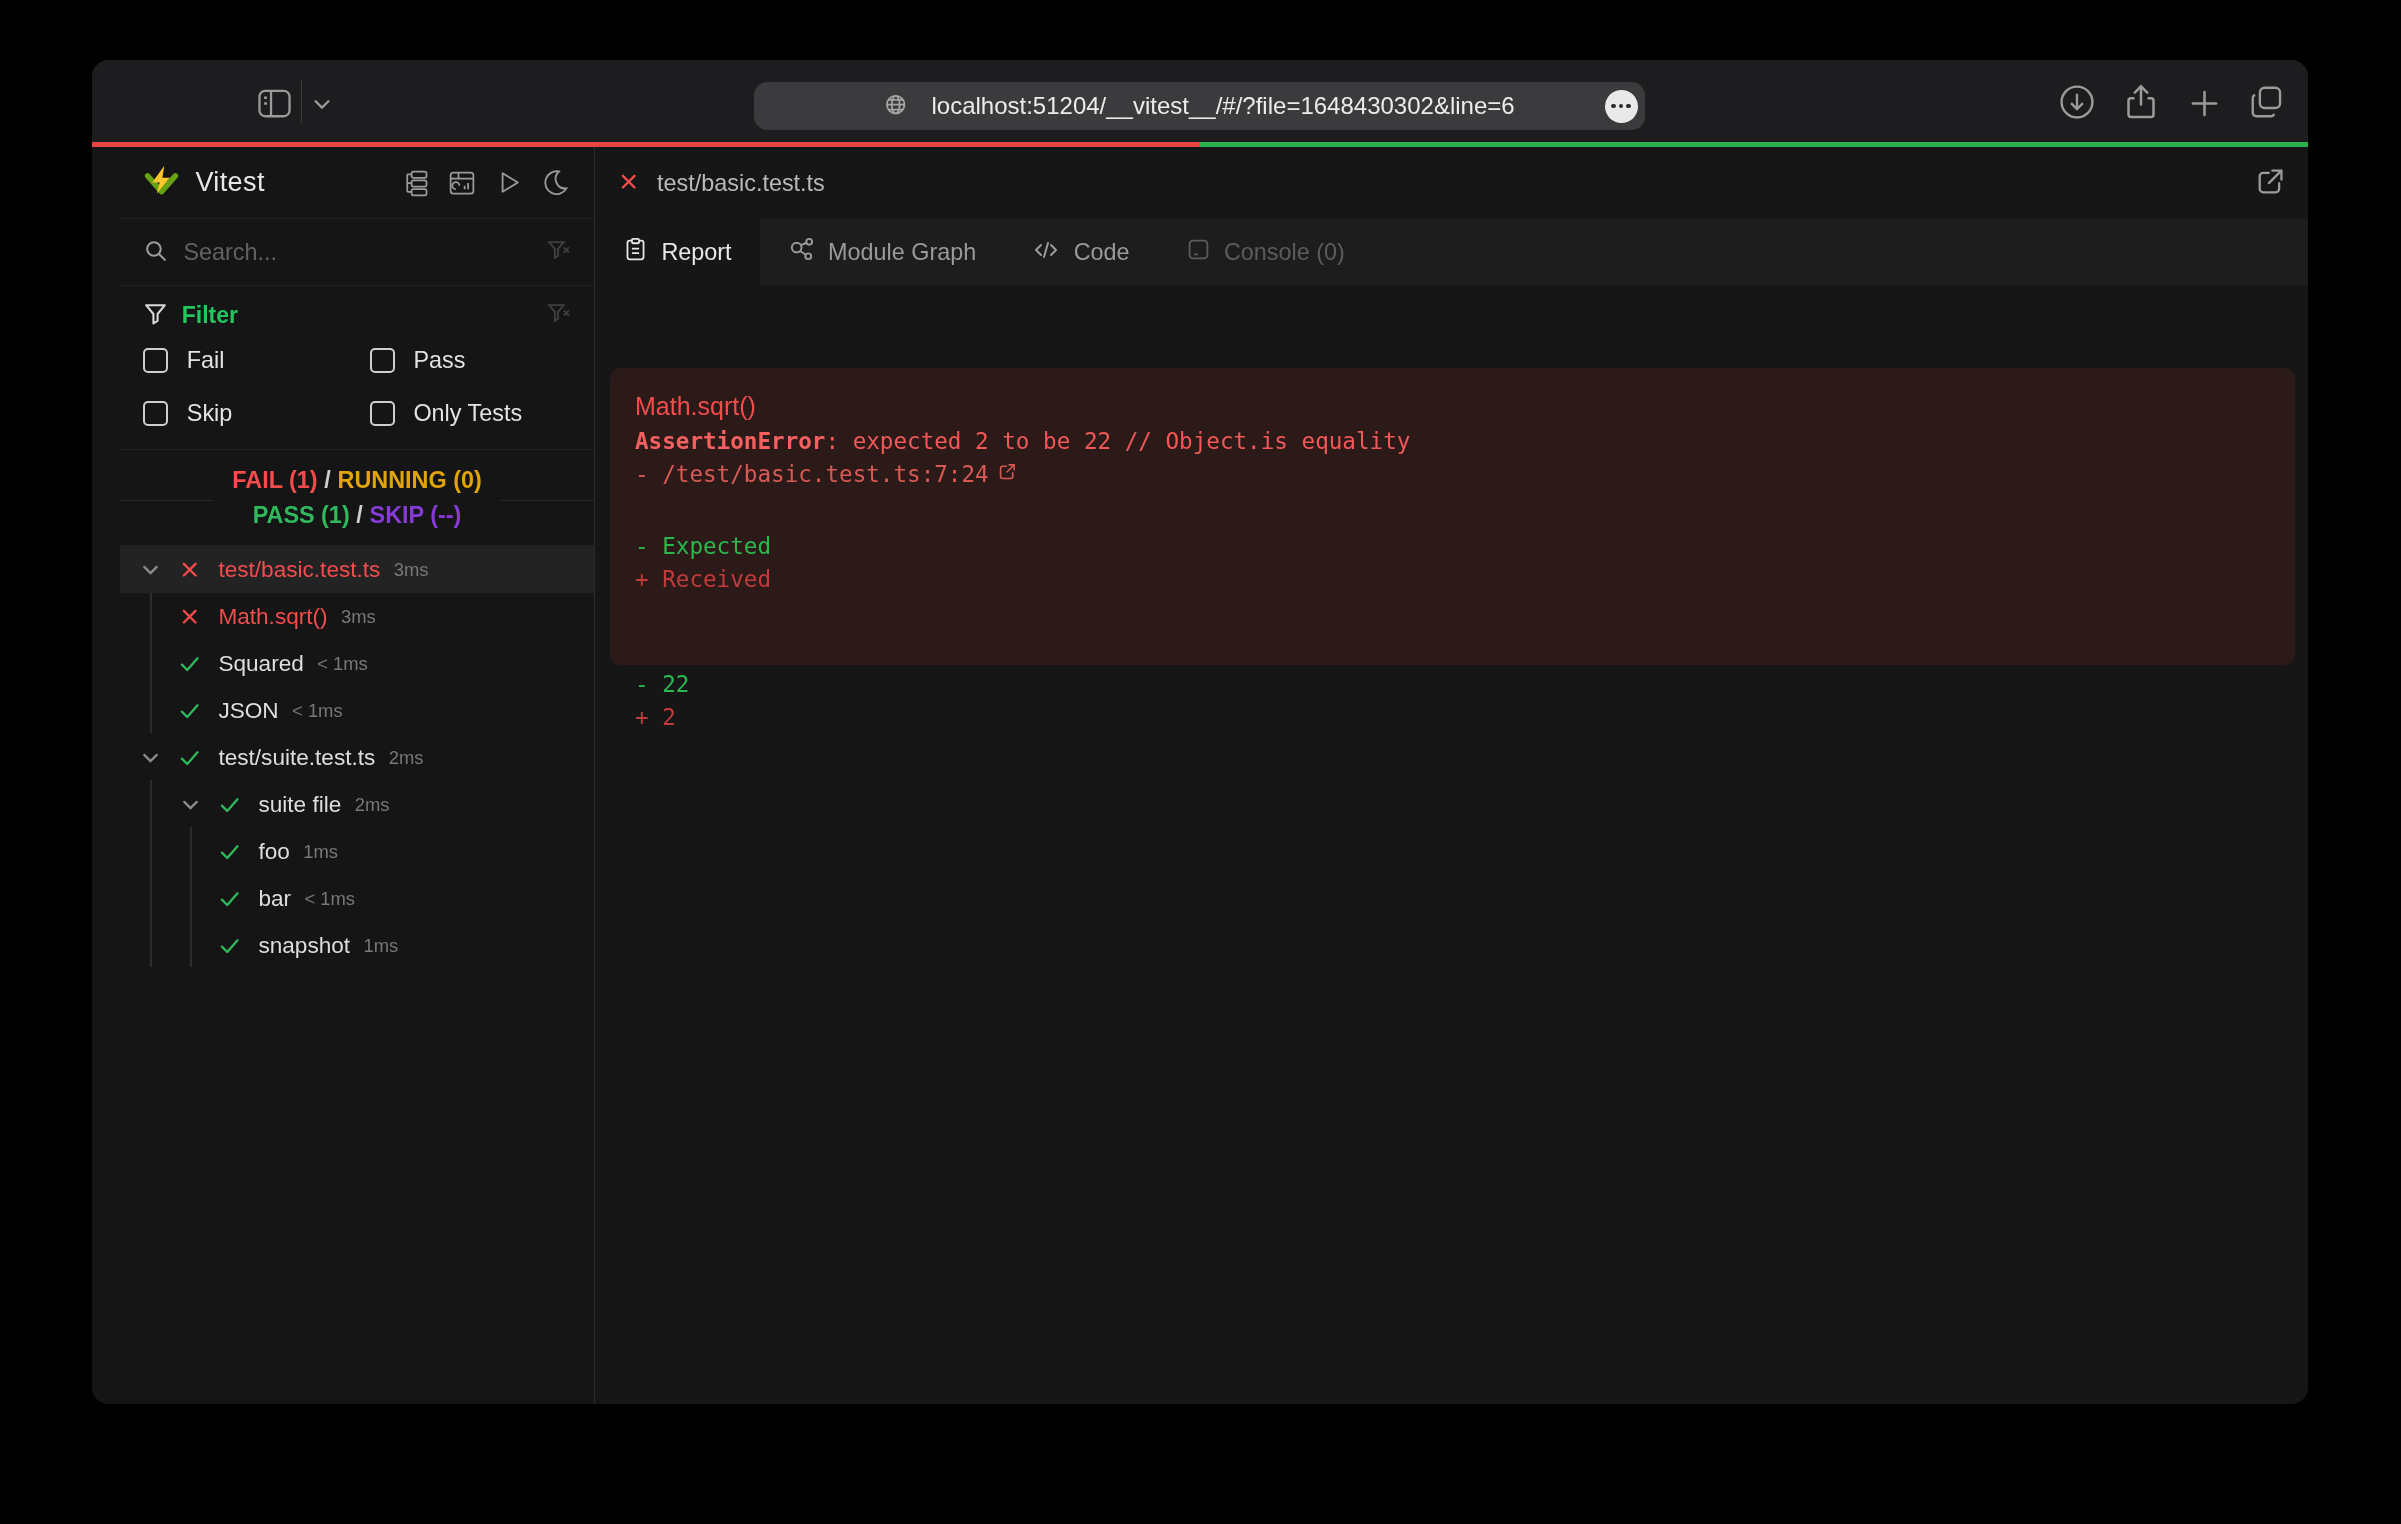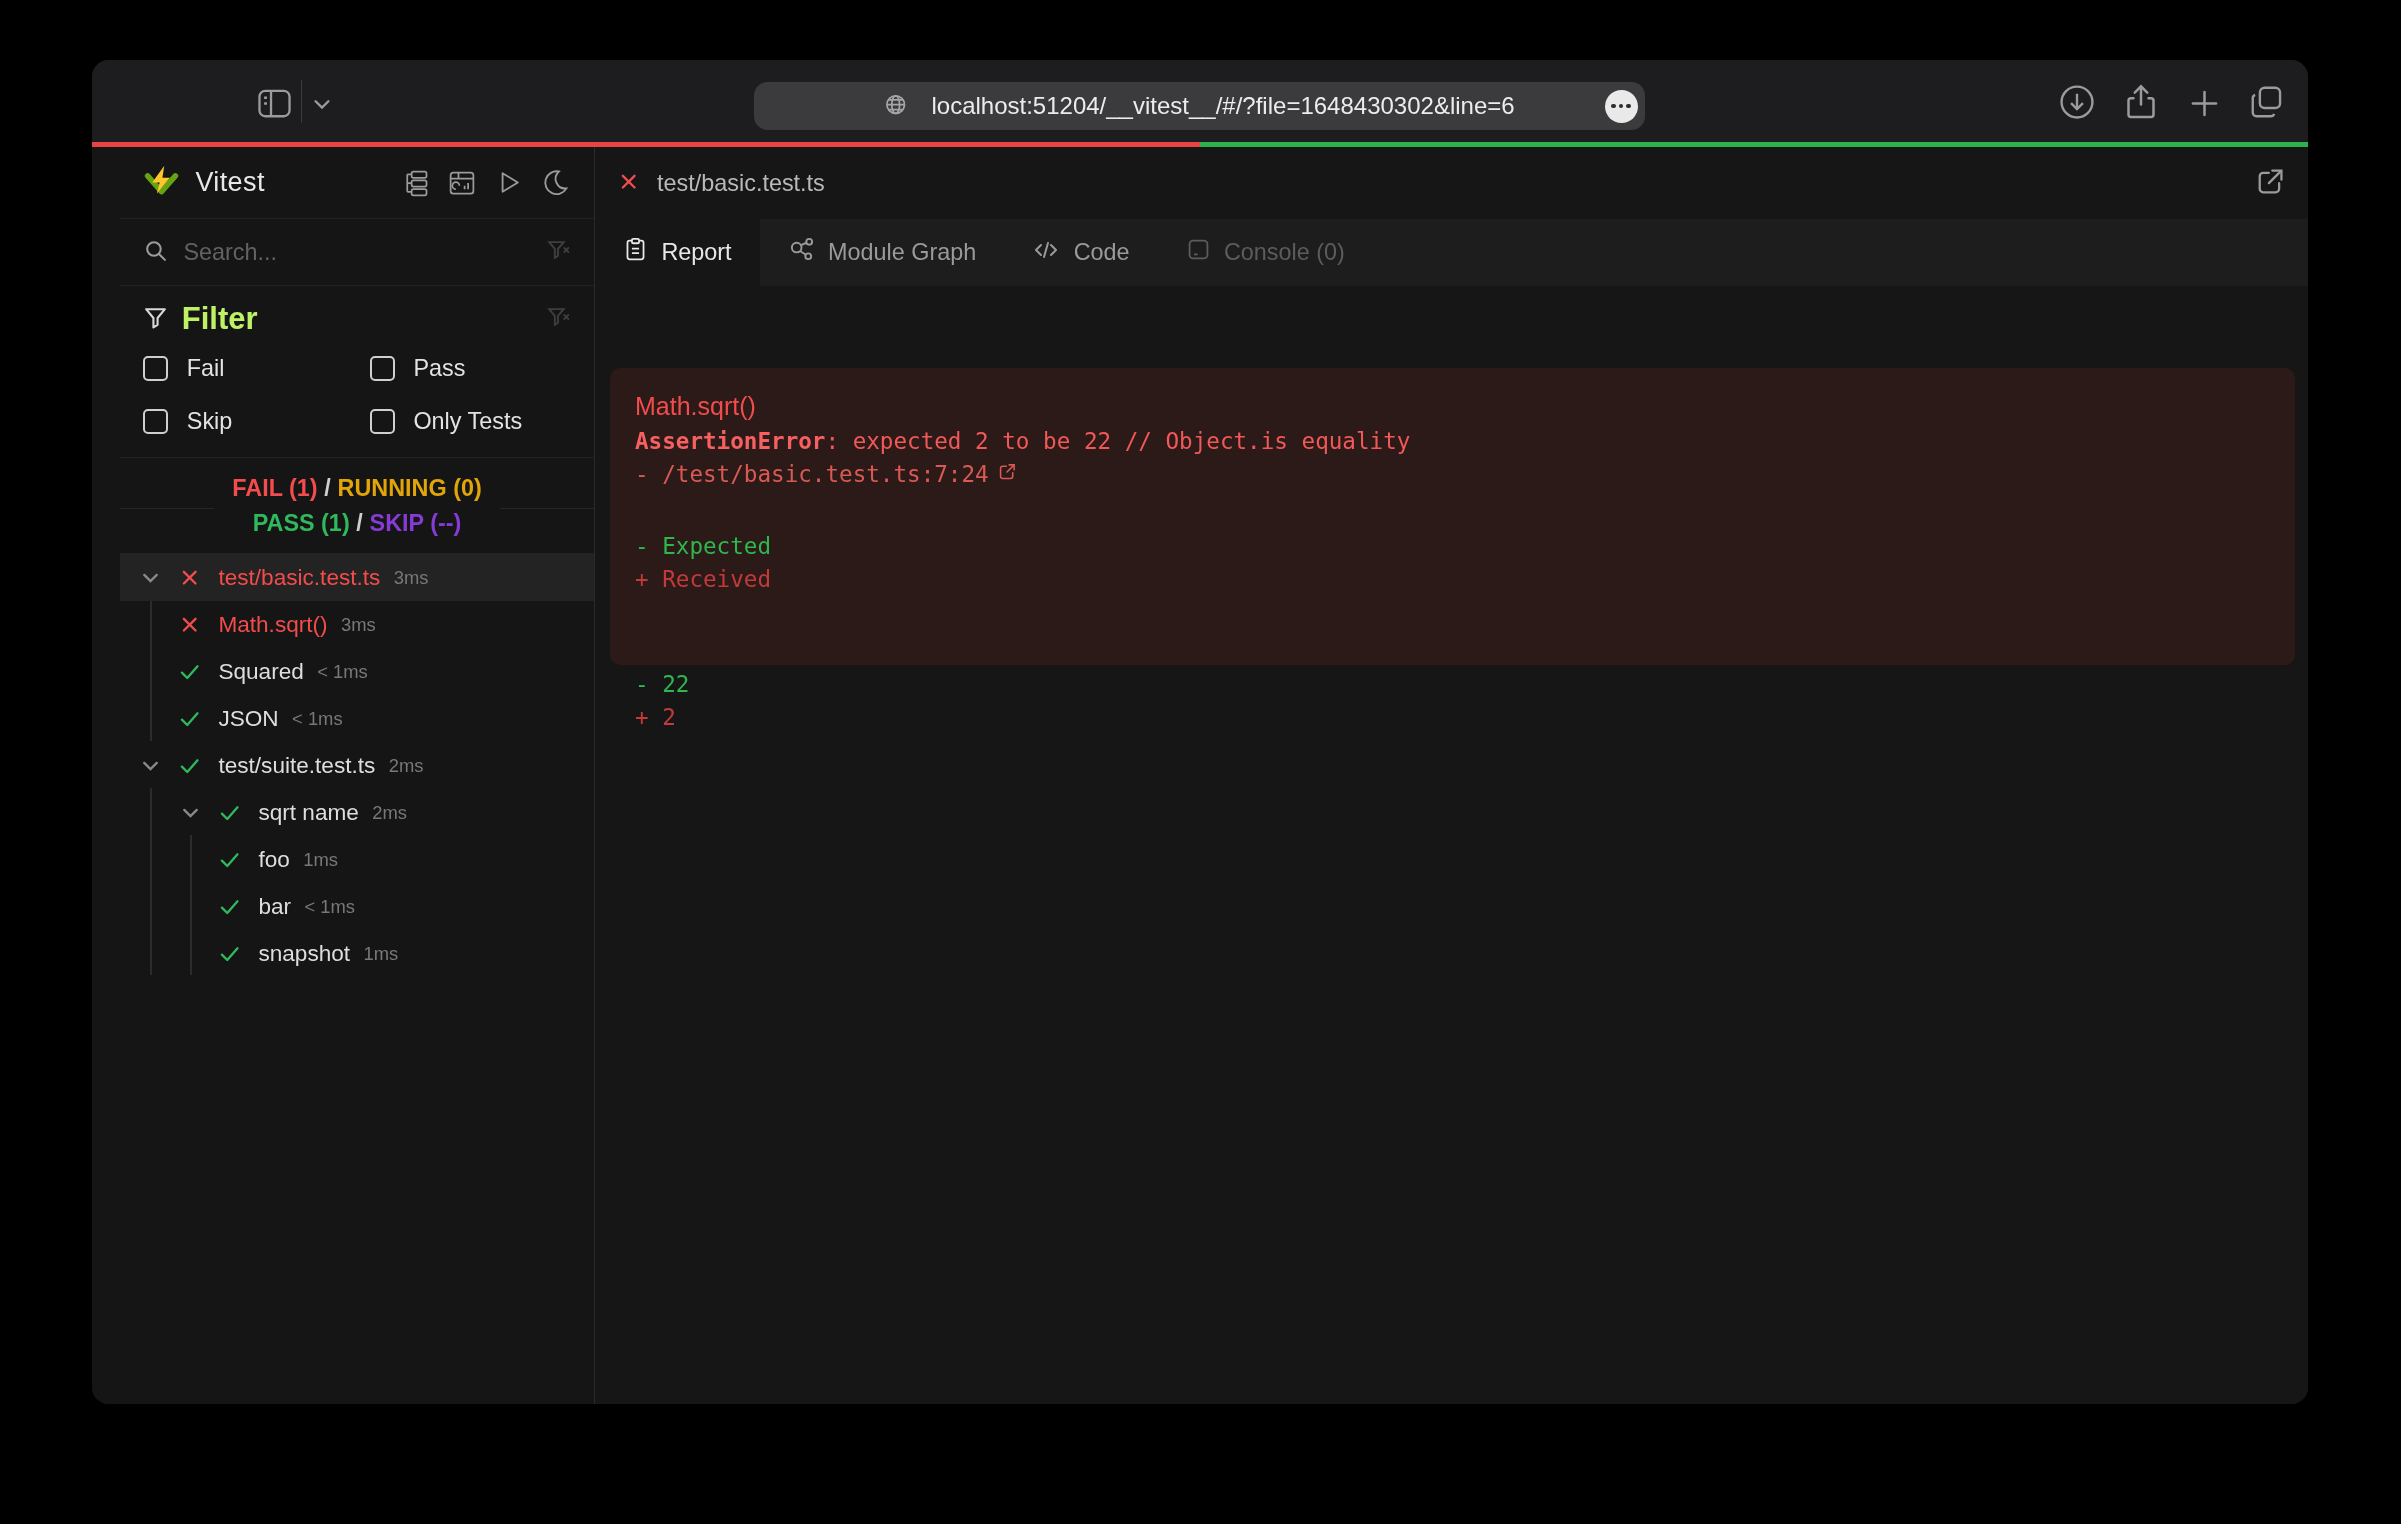--- a/index.html
+++ b/index.html
@@ -43,21 +43,21 @@
   
   .sb-search { height:67px; display:flex; align-items:center; padding:0 23.4px; border-bottom:0.8px solid #222; color:#9b9b9b; }
   .sb-search input { background:transparent; border:none; outline:none; color:#d5d5d5;
                      font-size:23.4px; margin-left:15px; flex:1; font-family:"Liberation Sans",sans-serif; }
   .sb-search input::placeholder { color:#626262; }
   .dim-icon { color:#3f3f3f; }
 
   
   .sb-filter { padding:15px 23.4px 22px; border-bottom:0.8px solid #222; }
   .filter-head { display:flex; align-items:center; color:#d9d9d9; }
-  .filter-title { font-size:31px; font-weight:bold; color:#bef264; margin-left:13.4px; }
+  .filter-title { font-size:23px; font-weight:bold; color:#22c55e; margin-left:13.4px; }
   .filter-head .dim-icon { margin-left:auto; }
   .filter-grid { margin-top:18.4px; display:grid; grid-template-columns:1fr 1fr; row-gap:22px;gap:26px; }
   .chk { display:flex; align-items:center; cursor:pointer; }
   .chk .box { width:25px; height:25px; border:2.1px solid #cfcfcf; border-radius:5px; }
   .chk .lbl { color:#e3e3e3; font-size:23.4px; margin-left:18.4px; }
 
   
   .sb-summary { position:relative; height:96px; border-bottom:0.8px solid #222; }
   .sb-summary .rule { position:absolute; left:0; right:0; top:50px; height:0.8px; background:#262626; }
   .sum-block { position:absolute; left:50%; top:50%; transform:translate(-50%,-50%);
@@ -368,21 +368,21 @@
             <span class="tchev">
               <svg width="25" height="25" viewBox="0 0 24 24" fill="none" stroke="currentColor" stroke-width="2.2" stroke-linecap="round">
                   <polyline points="6,9.5 12,15.5 18,9.5"></polyline>
                 </svg>
             </span>
             <span class="ticon icon-pass">
               <svg width="23.4" height="23.4" viewBox="0 0 24 24" fill="none" stroke="currentColor" stroke-width="2.4" stroke-linecap="round" stroke-linejoin="round">
                   <polyline points="4,13 9.5,18.5 20,6.5"></polyline>
                 </svg>
             </span>
-            <span class="tlabel">sqrt name</span>
+            <span class="tlabel">suite file</span>
             <span class="ttime">2ms</span>
           </div>
 
           <div class="trow">
             <span class="spacer"></span>
               <span class="spacer"></span>
             <span class="ticon icon-pass">
               <svg width="23.4" height="23.4" viewBox="0 0 24 24" fill="none" stroke="currentColor" stroke-width="2.4" stroke-linecap="round" stroke-linejoin="round">
                   <polyline points="4,13 9.5,18.5 20,6.5"></polyline>
                 </svg>

